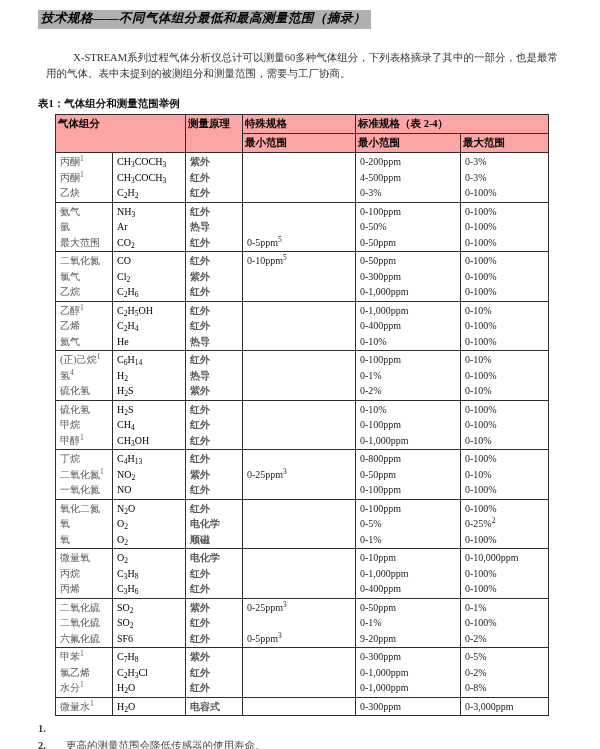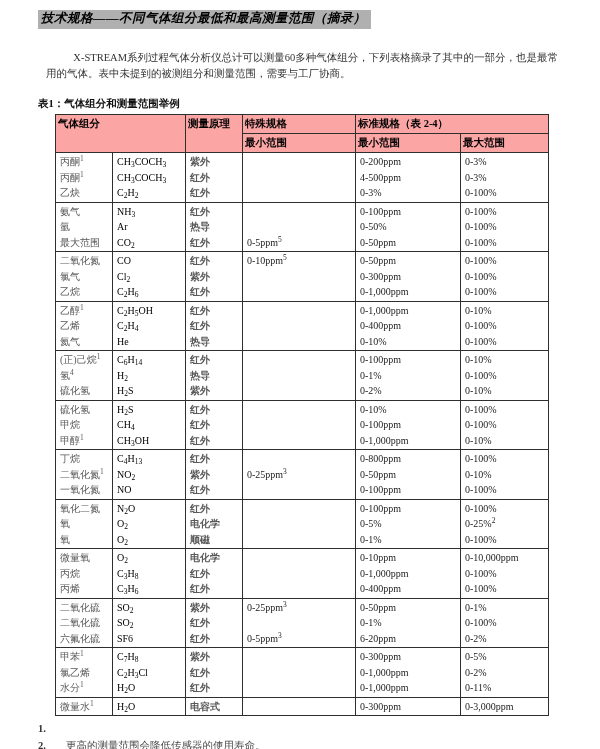--- a/index.html
+++ b/index.html
@@ -381,21 +381,21 @@
             <div class="ln">红外</div>
           </td>
           <td class="c-special">
             <div class="ln">0-25ppm<sup>3</sup></div>
             <div class="ln">&nbsp;</div>
             <div class="ln">0-5ppm<sup>3</sup></div>
           </td>
           <td class="c-std_min">
             <div class="ln">0-50ppm</div>
             <div class="ln">0-1%</div>
-            <div class="ln">6-20ppm</div>
+            <div class="ln">9-20ppm</div>
           </td>
           <td class="c-std_max">
             <div class="ln">0-1%</div>
             <div class="ln">0-100%</div>
             <div class="ln">0-2%</div>
           </td>
         </tr>
         <tr>
           <td class="c-name">
             <div class="ln">甲苯<sup>1</sup></div>
@@ -418,21 +418,21 @@
             <div class="ln">&nbsp;</div>
           </td>
           <td class="c-std_min">
             <div class="ln">0-300ppm</div>
             <div class="ln">0-1,000ppm</div>
             <div class="ln">0-1,000ppm</div>
           </td>
           <td class="c-std_max">
             <div class="ln">0-5%</div>
             <div class="ln">0-2%</div>
-            <div class="ln">0-11%</div>
+            <div class="ln">0-8%</div>
           </td>
         </tr>
         <tr>
           <td class="c-name">
             <div class="ln">微量水<sup>1</sup></div>
           </td>
           <td class="c-formula">
             <div class="ln">H<sub>2</sub>O</div>
           </td>
           <td class="c-principle">

